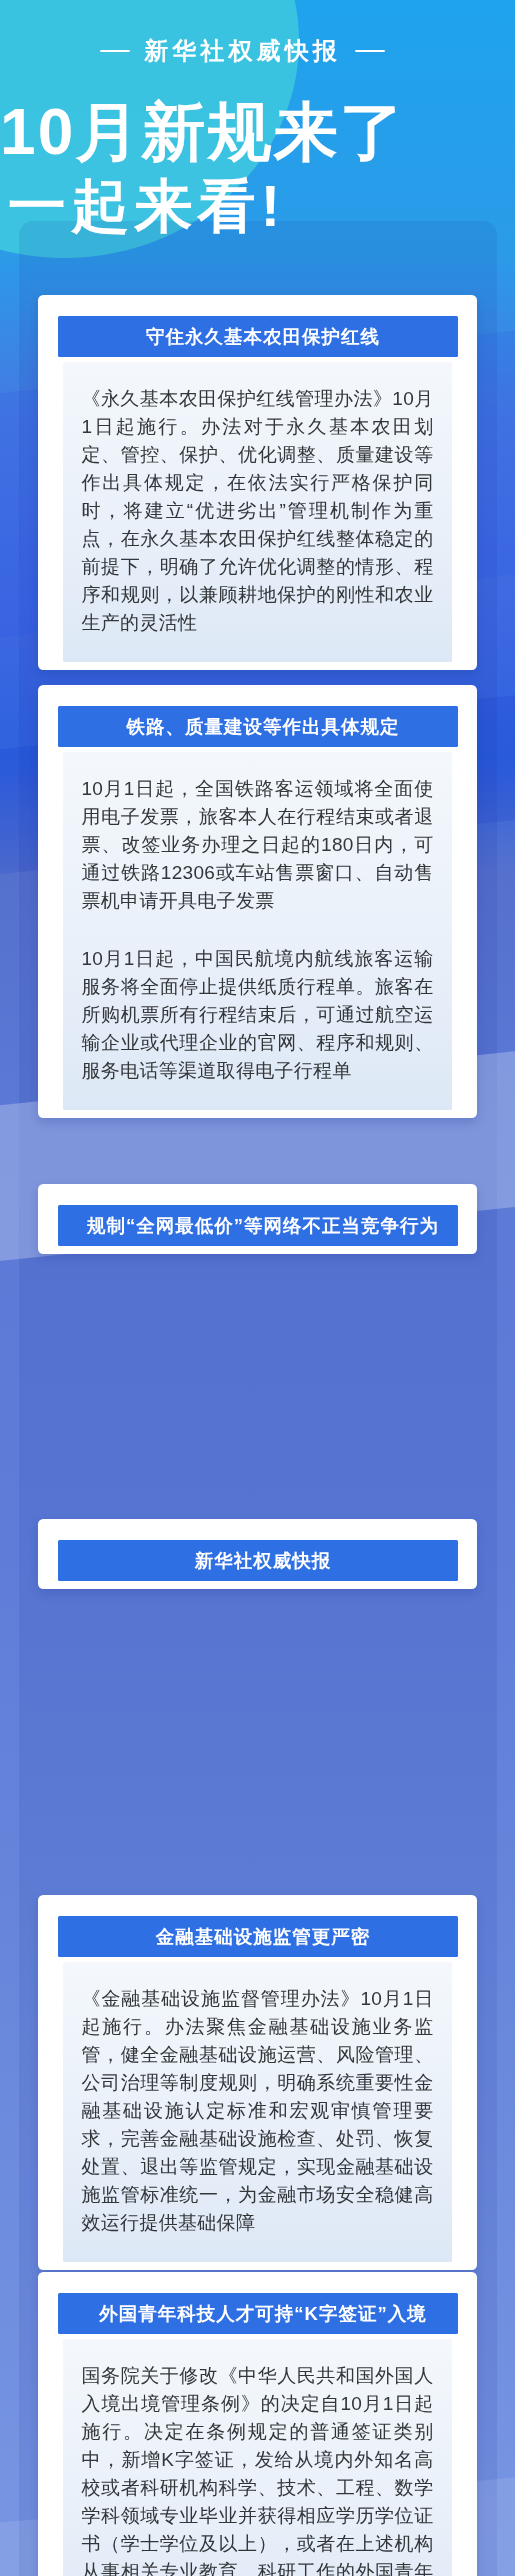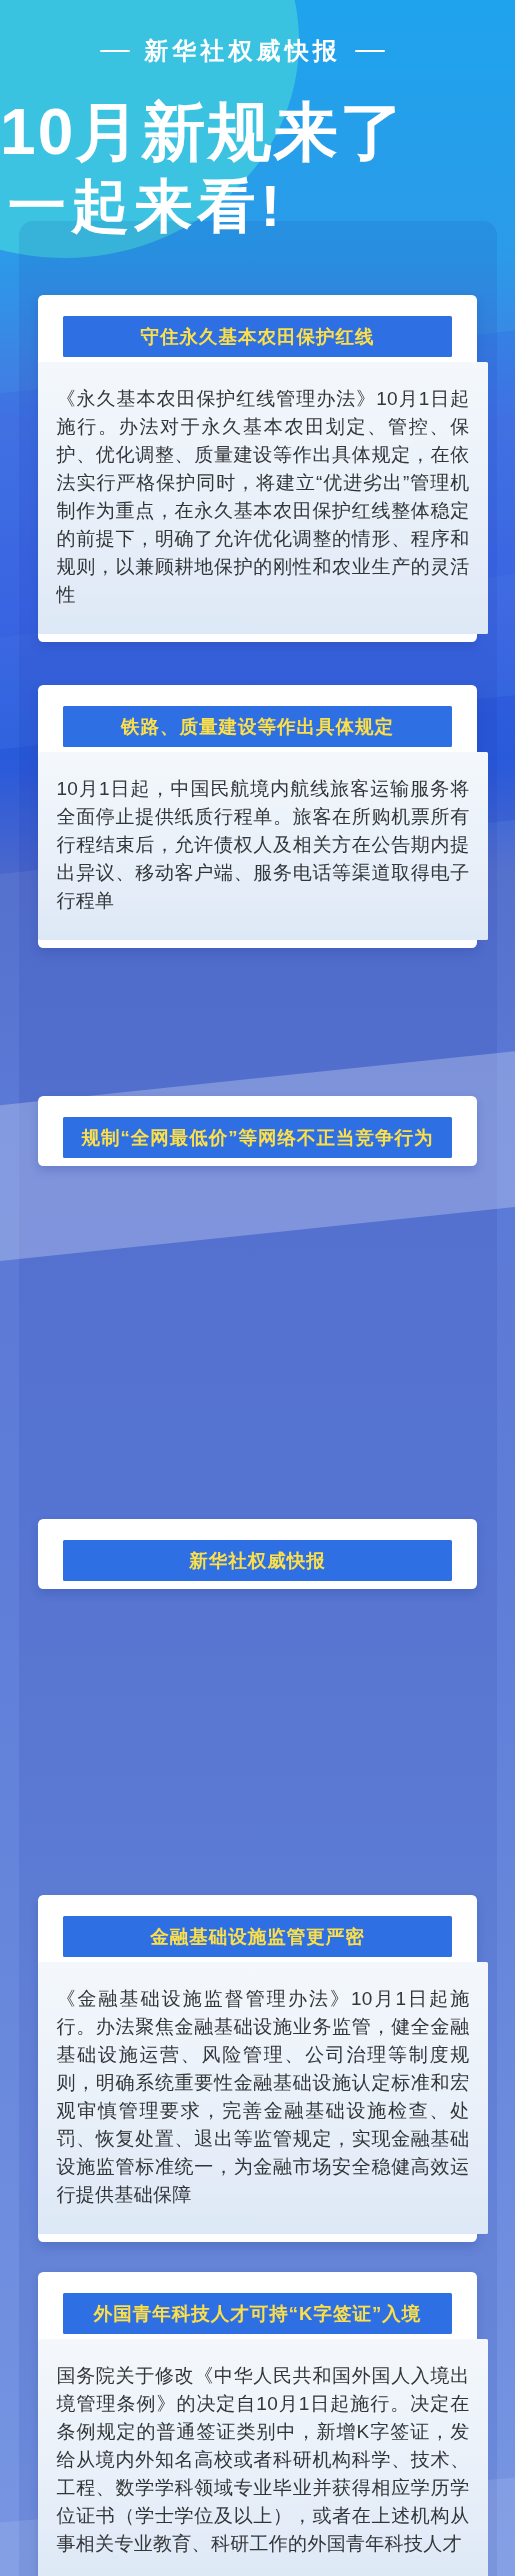--- a/index.html
+++ b/index.html
@@ -41,24 +41,24 @@
 
   
   .card{
     position:absolute;left:38px;width:439px;background:#ffffff;border-radius:5.2px;
     box-shadow:0 4.1px 9.3px rgba(25,55,140,0.20);z-index:2;
     padding:20.6px 0 8.2px 0;box-sizing:border-box;
   }
   .card-bar{
     width:389px;height:41px;margin:0 auto;background:#2E6FE4;border-radius:1.5px;
     display:flex;align-items:center;justify-content:center;
-    color:#fde047;font-size:18.5px;font-weight:700;letter-spacing:1px;
+    color:#ffffff;font-size:18.5px;font-weight:700;letter-spacing:1px;padding-left:11px;
   }
   .card-body{
-    width:450px;margin:5.7px auto 0 auto;border-radius:1.5px;
+    width:389px;margin:5.7px auto 0 auto;border-radius:1.5px;
     background:linear-gradient(180deg,#F4F8FC 0%,#E9F0F9 55%,#DDE8F6 100%);
     padding:23px 18.5px 25px 18.5px;box-sizing:border-box;
   }
   .card-body p{
     margin:0;font-size:19px;line-height:28px;color:#333639;
     font-weight:500;text-align:justify;letter-spacing:0.3px;
   }
   .card-body p + p{margin-top:30px;}
 </style>
 </head>
@@ -85,25 +85,26 @@
 <div class="card" style="top:295px">
   <div class="card-bar">守住永久基本农田保护红线</div>
   <div class="card-body">
     <p>《永久基本农田保护红线管理办法》10月1日起施行。办法对于永久基本农田划定、管控、保护、优化调整、质量建设等作出具体规定，在依法实行严格保护同时，将建立“优进劣出”管理机制作为重点，在永久基本农田保护红线整体稳定的前提下，明确了允许优化调整的情形、程序和规则，以兼顾耕地保护的刚性和农业生产的灵活性</p>
   </div>
 </div>
 
 <div class="card" style="top:685px">
   <div class="card-bar">铁路、质量建设等作出具体规定</div>
   <div class="card-body">
-    <p>10月1日起，中国民航境内航线旅客运输服务将全面停止提供纸质行程单。旅客在所购机票所有行程结束后，允许债权人及相关方在公告期内提出异议、移动客户端、服务电话等渠道取得电子行程单</p>
+    <p>10月1日起，全国铁路客运领域将全面使用电子发票，旅客本人在行程结束或者退票、改签业务办理之日起的180日内，可通过铁路12306或车站售票窗口、自动售票机申请开具电子发票</p>
+    <p>10月1日起，中国民航境内航线旅客运输服务将全面停止提供纸质行程单。旅客在所购机票所有行程结束后，可通过航空运输企业或代理企业的官网、程序和规则、服务电话等渠道取得电子行程单</p>
   </div>
 </div>
 
-<div class="card" style="top:1096px">
+<div class="card" style="top:1184px">
   <div class="card-bar">规制“全网最低价”等网络不正当竞争行为</div>
 </div>
 
 <div class="card" style="top:1519px">
   <div class="card-bar">新华社权威快报</div>
 </div>
 
 <div class="card" style="top:1895px">
   <div class="card-bar">金融基础设施监管更严密</div>
   <div class="card-body">

